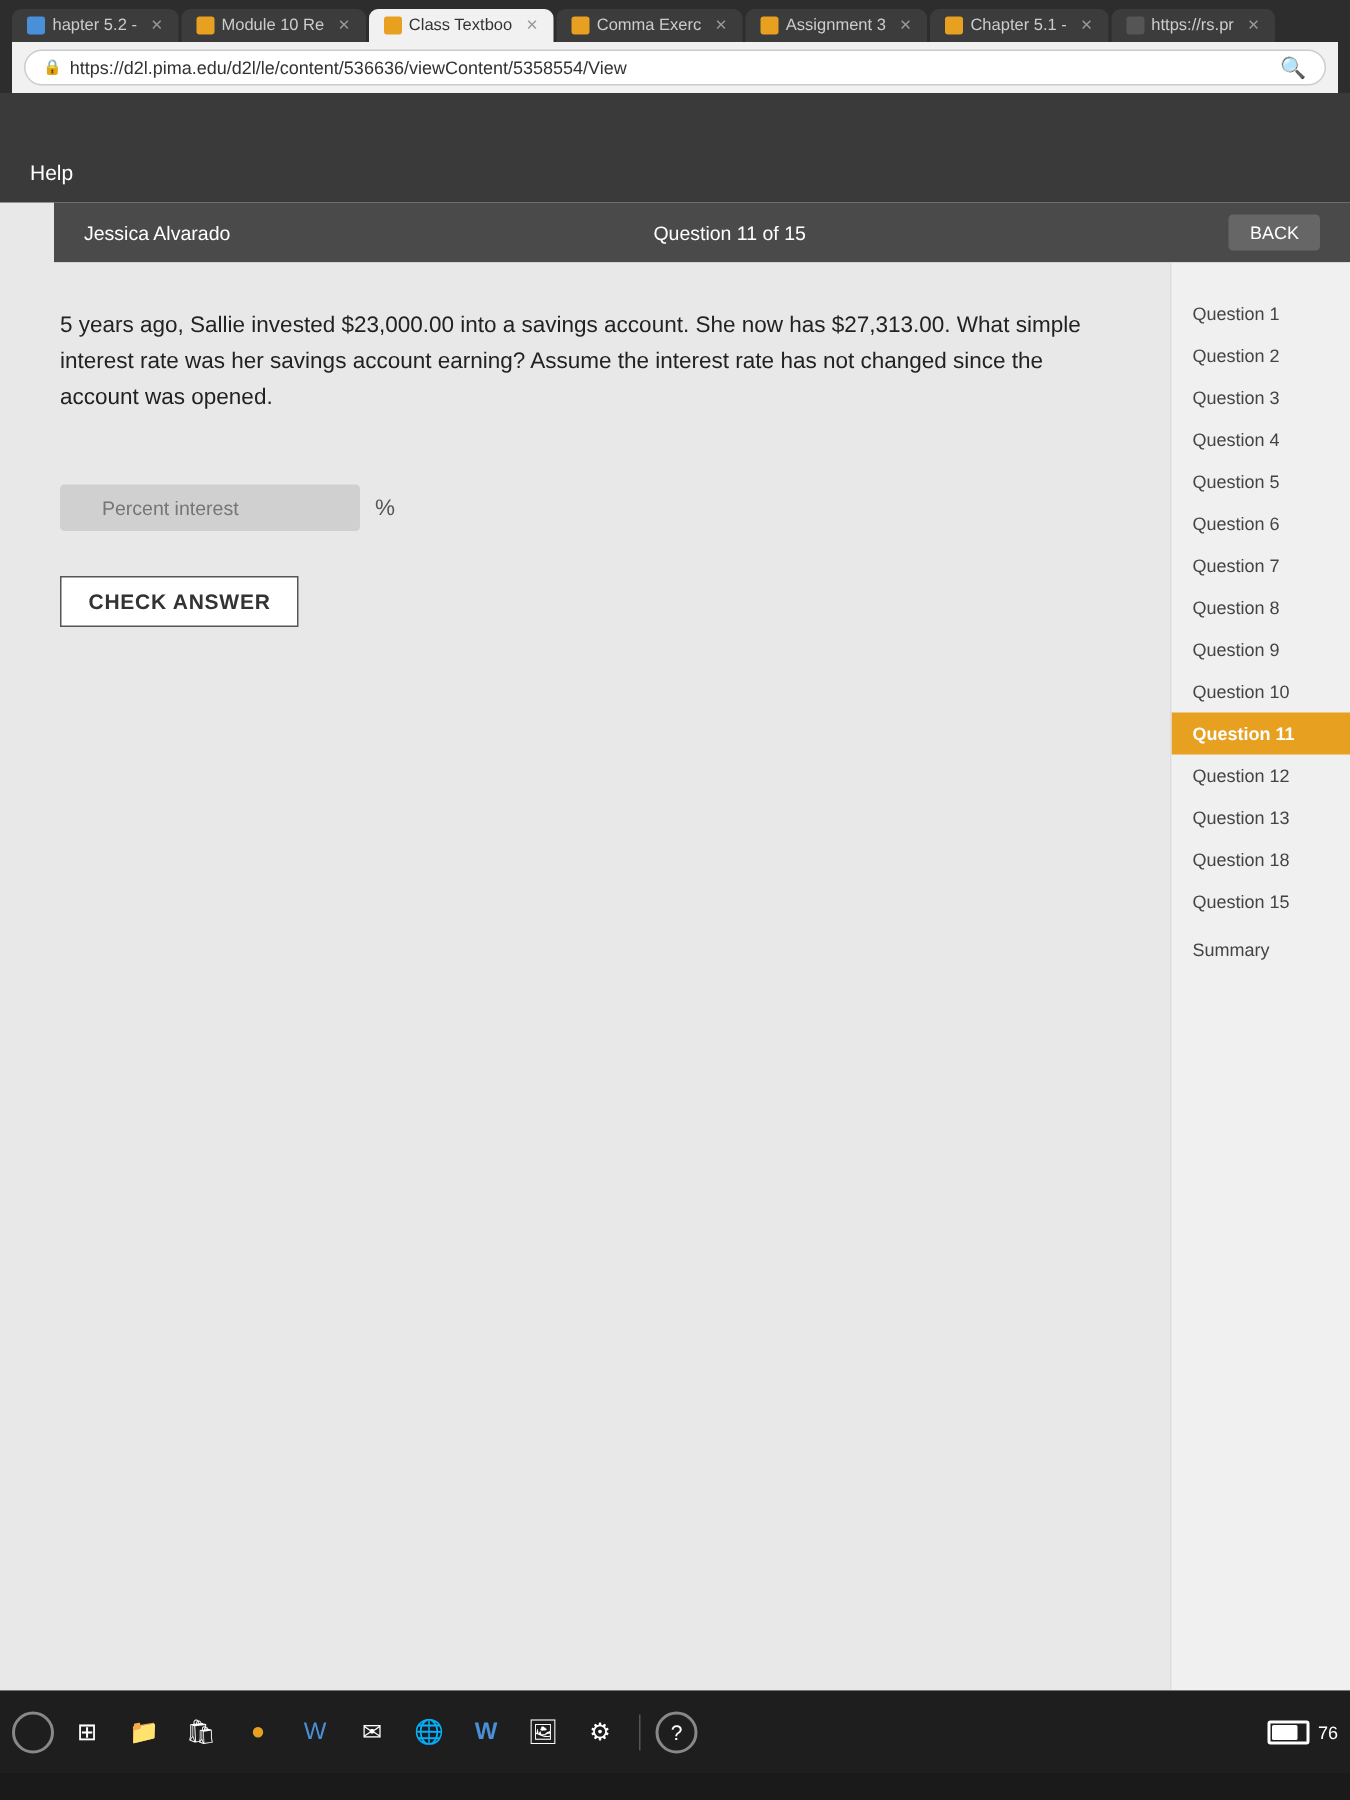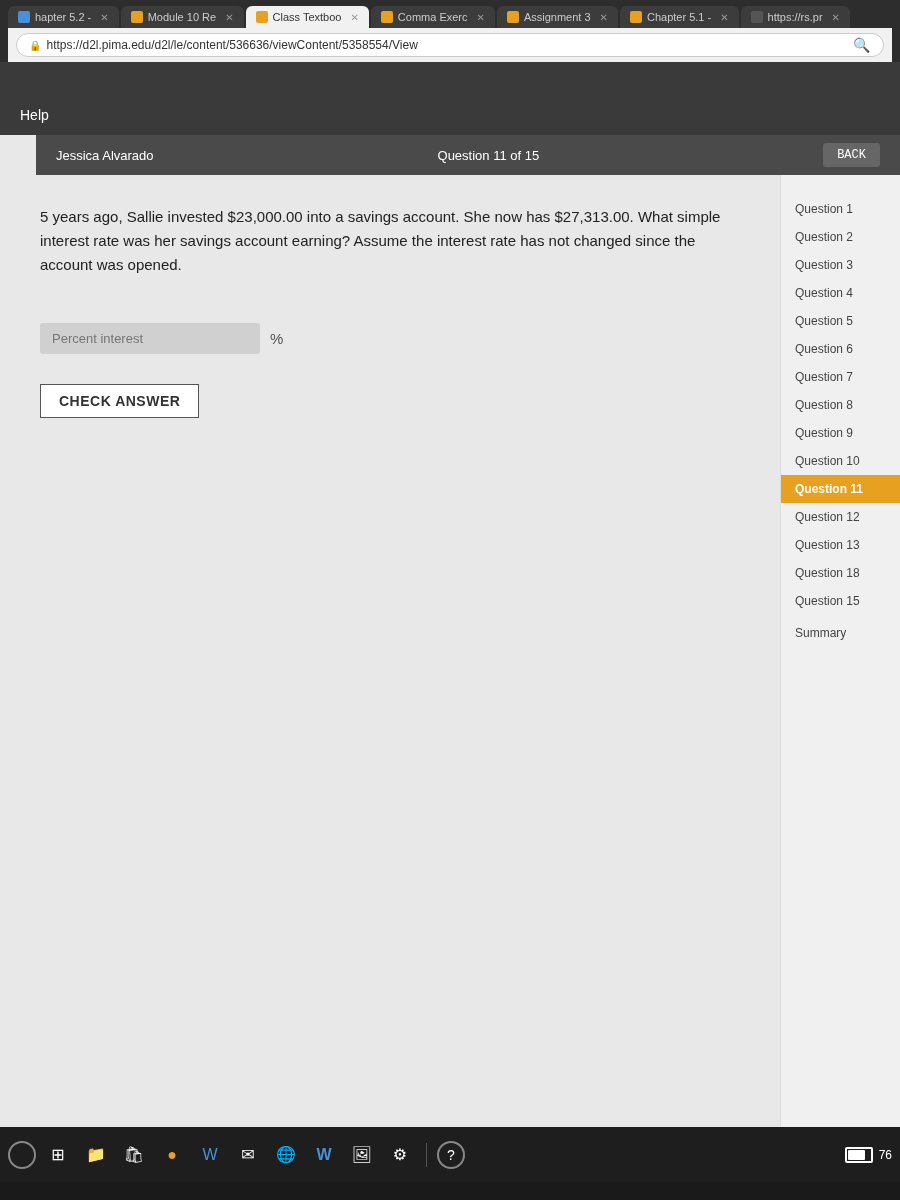--- a/index.html
+++ b/index.html
@@ -118,21 +118,20 @@
       margin-left: 36px;
     }
     .back-btn {
       background: #666;
       color: white;
       border: none;
       padding: 5px 14px;
       font-size: 12px;
       cursor: pointer;
       border-radius: 3px;
-      font-family: Liberation Mono, monospace;
     }
 
     
     .content-area {
       display: flex;
       flex: 1;
       background: #e8e8e8;
     }
 
     
@@ -149,24 +148,24 @@
     }
     .input-row {
       display: flex;
       align-items: center;
       gap: 10px;
       margin-bottom: 30px;
     }
     .percent-input {
       background: #d0d0d0;
       border: none;
-      padding: 8px 12px;
+      padding: 8px 28px;
       font-size: 13px;
       color: #888;
-      width: 220px;
+      width: 200px;
       border-radius: 3px;
       outline: none;
     }
     .percent-symbol {
       font-size: 15px;
       color: #555;
     }
 
     .check-answer-btn {
       background: white;

